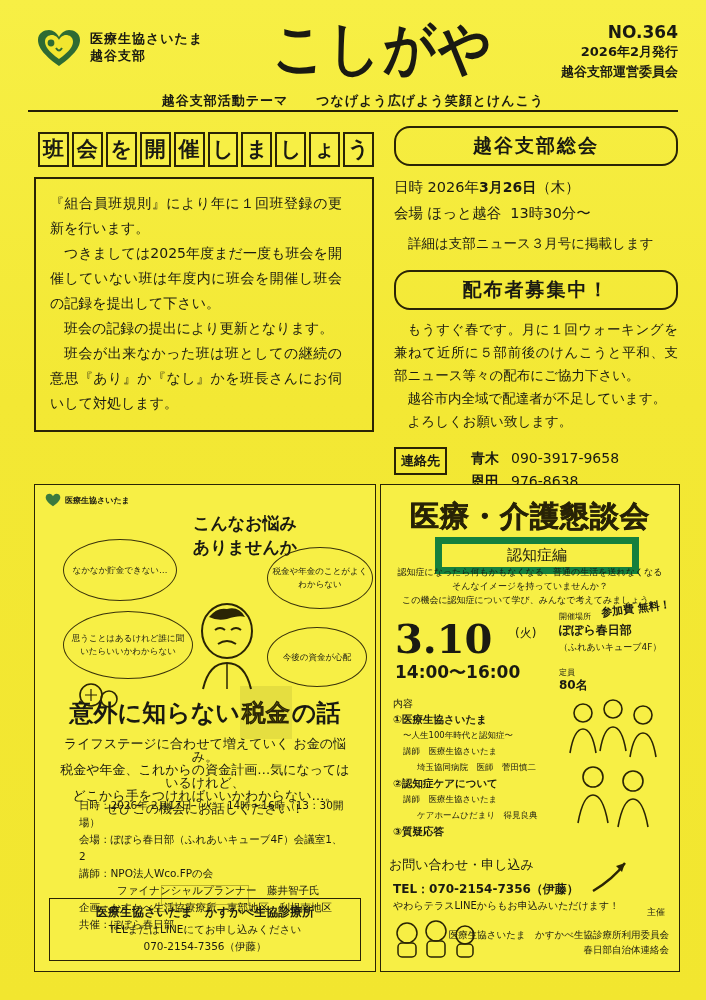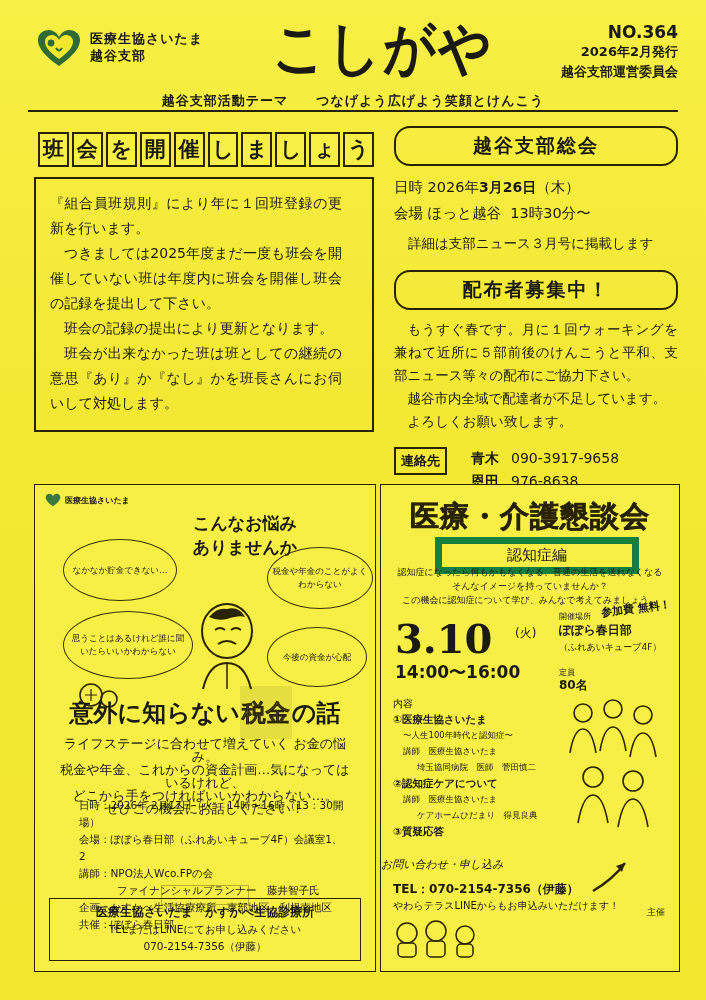--- a/index.html
+++ b/index.html
@@ -111,21 +111,21 @@
   .r-time{position:absolute;left:14px;top:176px;font-size:17px;font-weight:bold;}
   .r-venue-lab{position:absolute;left:178px;top:126px;font-size:8px;}
   .r-venue{position:absolute;left:178px;top:137px;font-size:12px;line-height:16px;font-weight:bold;}
   .r-venue small{font-size:9px;font-weight:normal;}
   .r-cap-lab{position:absolute;left:178px;top:182px;font-size:8px;}
   .r-cap{position:absolute;left:178px;top:192px;font-size:12px;font-weight:bold;}
   .r-content-lab{position:absolute;left:12px;top:212px;font-size:10px;}
   .r-items{position:absolute;left:12px;top:226px;width:200px;font-size:10.5px;line-height:16px;}
   .r-items .ttl{font-weight:bold;}
   .r-items .sm{font-size:8.5px;}
-  .r-contact{position:absolute;left:0;top:372px;width:230px;font-size:11px;line-height:15px;font-style:italic;}
+  .r-contact{position:absolute;left:8px;top:372px;width:230px;font-size:13px;line-height:15px;}
   .r-tel{position:absolute;left:12px;top:396px;font-size:12px;font-weight:bold;}
   .r-line{position:absolute;left:12px;top:414px;font-size:10px;}
   .r-host-lab{position:absolute;right:14px;bottom:52px;font-size:9px;}
   .r-host{position:absolute;right:10px;bottom:14px;text-align:right;font-size:9.5px;line-height:15px;}
   .arrow{position:absolute;right:44px;top:370px;width:46px;height:40px;}
 
   .fig{position:absolute;}
 </style>
 </head>
 <body>
@@ -335,15 +335,19 @@
         <circle cx="16" cy="16" r="10"></circle>
           <rect x="7" y="26" width="18" height="14" rx="4"></rect>
         <circle cx="45" cy="14" r="10"></circle>
           <rect x="36" y="24" width="18" height="16" rx="4"></rect>
         <circle cx="74" cy="18" r="9"></circle>
           <rect x="66" y="27" width="16" height="13" rx="4"></rect>
       </g>
     </svg>
 
     <div class="r-host-lab">主催</div>
+    <div class="r-host">
+      <div>医療生協さいたま　かすかべ生協診療所利用委員会</div>
+      <div>春日部自治体連絡会</div>
+    </div>
   </div>
 
 </div>
 
 </body></html>

